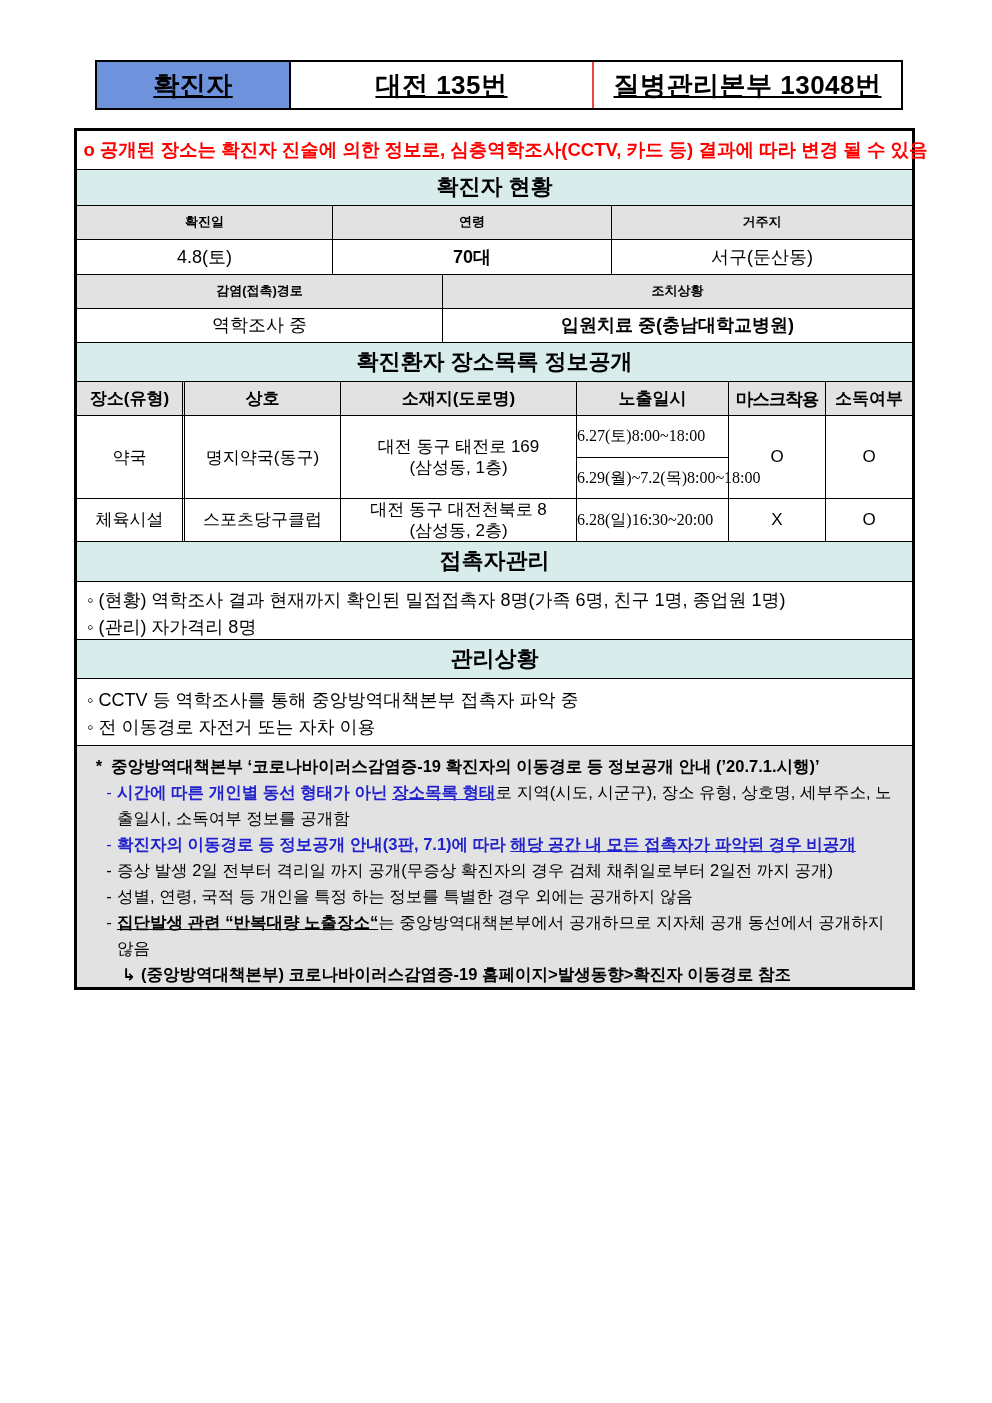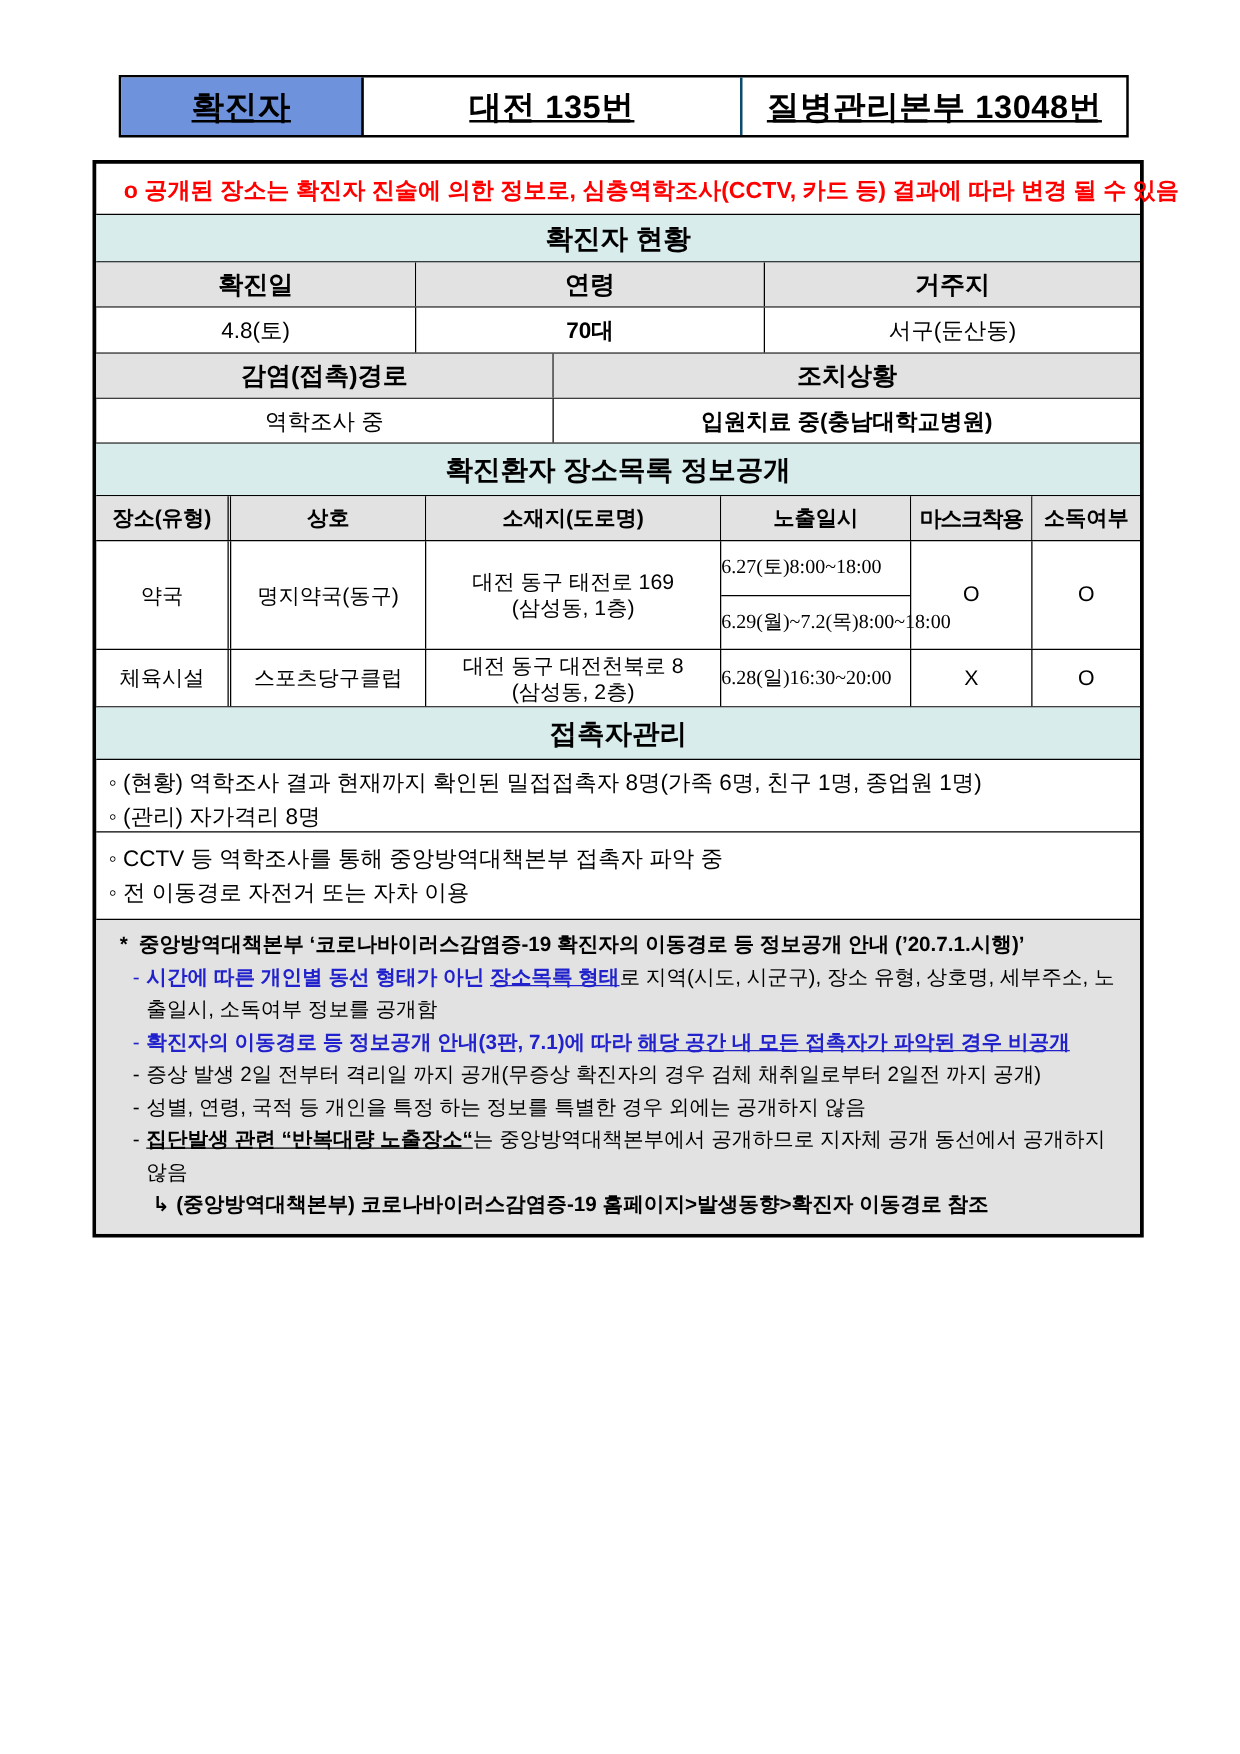--- a/index.html
+++ b/index.html
@@ -14,48 +14,48 @@
   
   .top-bar {
     position:absolute; left:95px; top:60px; width:808px; height:50px;
     display:flex; border:2px solid #000; background:#fff;text-decoration:underline;
   }
   .top-cell {
     display:flex; align-items:center; justify-content:center;
     font-size:26px; font-weight:bold; letter-spacing:0.5px;
   }
   .top-cell.c1 { width:194px; background:#6F92DD; border-right:2px solid #000; }
-  .top-cell.c2 { width:303px; border-right:2px solid #0c4a6e; }
+  .top-cell.c2 { width:303px; border-right:2px solid #ef4444; }
   .top-cell.c3 { flex:1; }
 
   
   .doc {
     position:absolute; left:74px; top:128px; width:841px; height:862px;
     border:3px solid #000; background:#fff;
     display:flex; flex-direction:column;
   }
   .row { border-bottom:1px solid #000; display:flex; align-items:center; }
   .row:last-child { border-bottom:none; }
 
-  .notice-row { height:41px; padding-left:22px; }
+  .notice-row { height:41px; padding-left:22px;justify-content:center; }
   .notice-text { color:#FF0000; font-weight:bold; font-size:18.5px; white-space:nowrap; }
 
   .sec-title {
     justify-content:center; background:#D8ECEC;
     font-weight:bold; font-size:22px;
   }
   .h38 { height:38px; } .h42 { height:42px; }
 
   .grid { display:flex; align-items:stretch; }
   .cell {
     display:flex; align-items:center; justify-content:center;
     border-right:1px solid #000; text-align:center;
   }
   .cell:last-child { border-right:none; }
-  .hdr .cell { background:#E2E2E2; font-weight:bold; font-size:20px; }
+  .hdr .cell { background:#E2E2E2; font-weight:bold; font-size:13px; }
   .val .cell { font-size:18px; }
 
   
   .g3 { height:36px; } .g3v { height:37px; }
   .g3 .cell.a, .g3v .cell.a { width:256px; }
   .g3 .cell.b, .g3v .cell.b { width:279px; }
   .g3 .cell.c, .g3v .cell.c { flex:1; }
   .g2 { height:36px; }
   .g2 .cell.a { width:366px; }
   .g2 .cell.b { flex:1; }
@@ -194,20 +194,21 @@
       <div class="cell p5 mark">X</div>
       <div class="cell p6 mark">O</div>
     </div>
 
     <div class="row sec-title h42">접촉자관리</div>
     <div class="row textblock contacts-block">
       <div class="tb-line">◦ (현황) 역학조사 결과 현재까지 확인된 밀접접촉자 8명(가족 6명, 친구 1명, 종업원 1명)</div>
       <div class="tb-line">◦ (관리) 자가격리 8명</div>
     </div>
 
+    <div class="row sec-title h42">관리상황</div>
     <div class="row textblock mgmt-block">
       <div class="tb-line">◦ CCTV 등 역학조사를 통해 중앙방역대책본부 접촉자 파악 중</div>
       <div class="tb-line">◦ 전 이동경로 자전거 또는 자차 이용</div>
     </div>
 
     <div class="row notes">
       <div class="note-line">
         <span class="note-marker b">*</span>
         <span class="note-body b">중앙방역대책본부 ‘코로나바이러스감염증-19 확진자의 이동경로 등 정보공개 안내 (’20.7.1.시행)’</span>
       </div>

